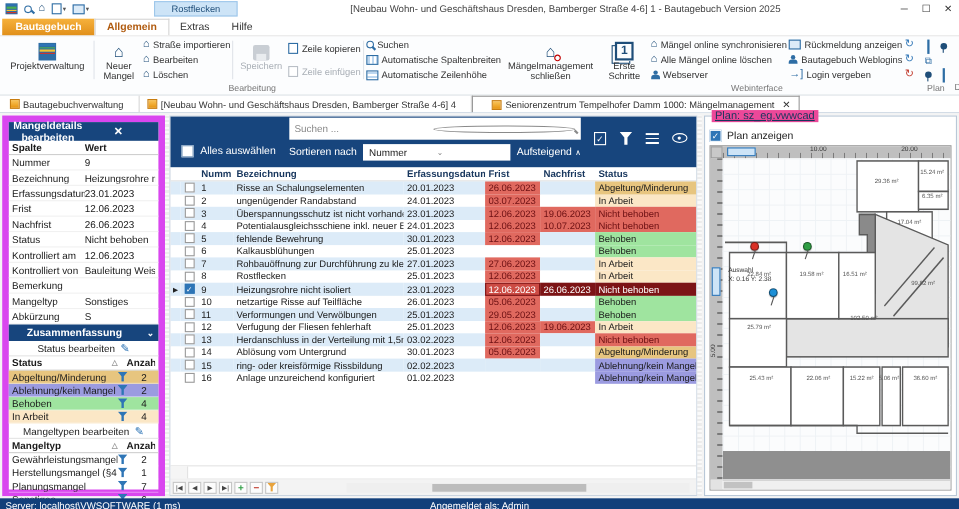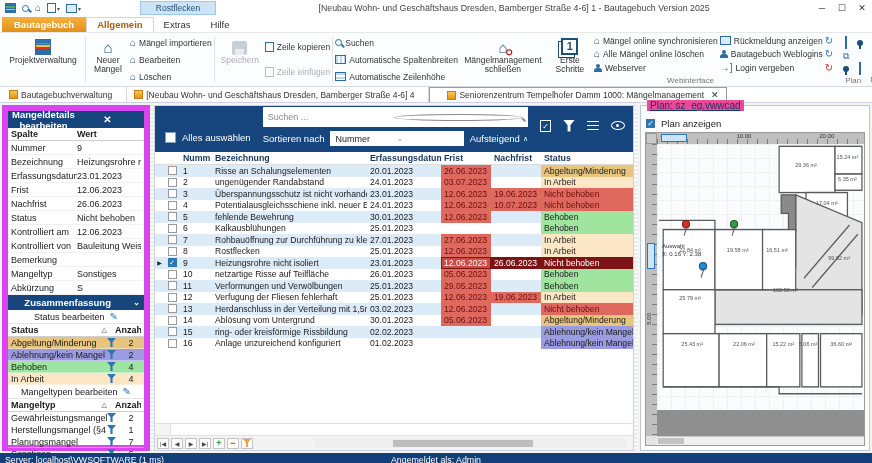--- a/index.html
+++ b/index.html
@@ -245,21 +245,21 @@
       <div class="rsep"></div>
       <div class="bigbtn" style="width:40px">
         <span class="bigicon">
             <span class="i-house">⌂</span>
           </span>
         <span>Neuer Mangel</span>
       </div>
       <div class="smallstack">
         <span class="smallbtn">
             <span class="i-house sm">⌂</span>
-            <span>Mängel importieren</span>
+            <span>Straße importieren</span>
           </span>
         <span class="smallbtn">
             <span class="i-house sm">⌂</span>
             <span>Bearbeiten</span>
           </span>
         <span class="smallbtn">
             <span class="i-house sm">⌂</span>
             <span>Löschen</span>
           </span>
       </div>
@@ -289,20 +289,21 @@
         <span class="smallbtn">
             <span class="i-table"></span>
             <span>Automatische Spaltenbreiten</span>
           </span>
         <span class="smallbtn">
             <span class="i-rows"></span>
             <span>Automatische Zeilenhöhe</span>
           </span>
       </div>
     </div>
+    <div class="rgroup-label">Bearbeitung</div>
   </div>
   <div class="rsep"></div>
 
   <div class="rgroup">
     <div class="rgroup-content">
       <div class="bigbtn" style="width:78px">
         <span class="bigicon">
             <span class="i-house power">⌂</span>
           </span>
         <span>Mängelmanagement schließen</span>

